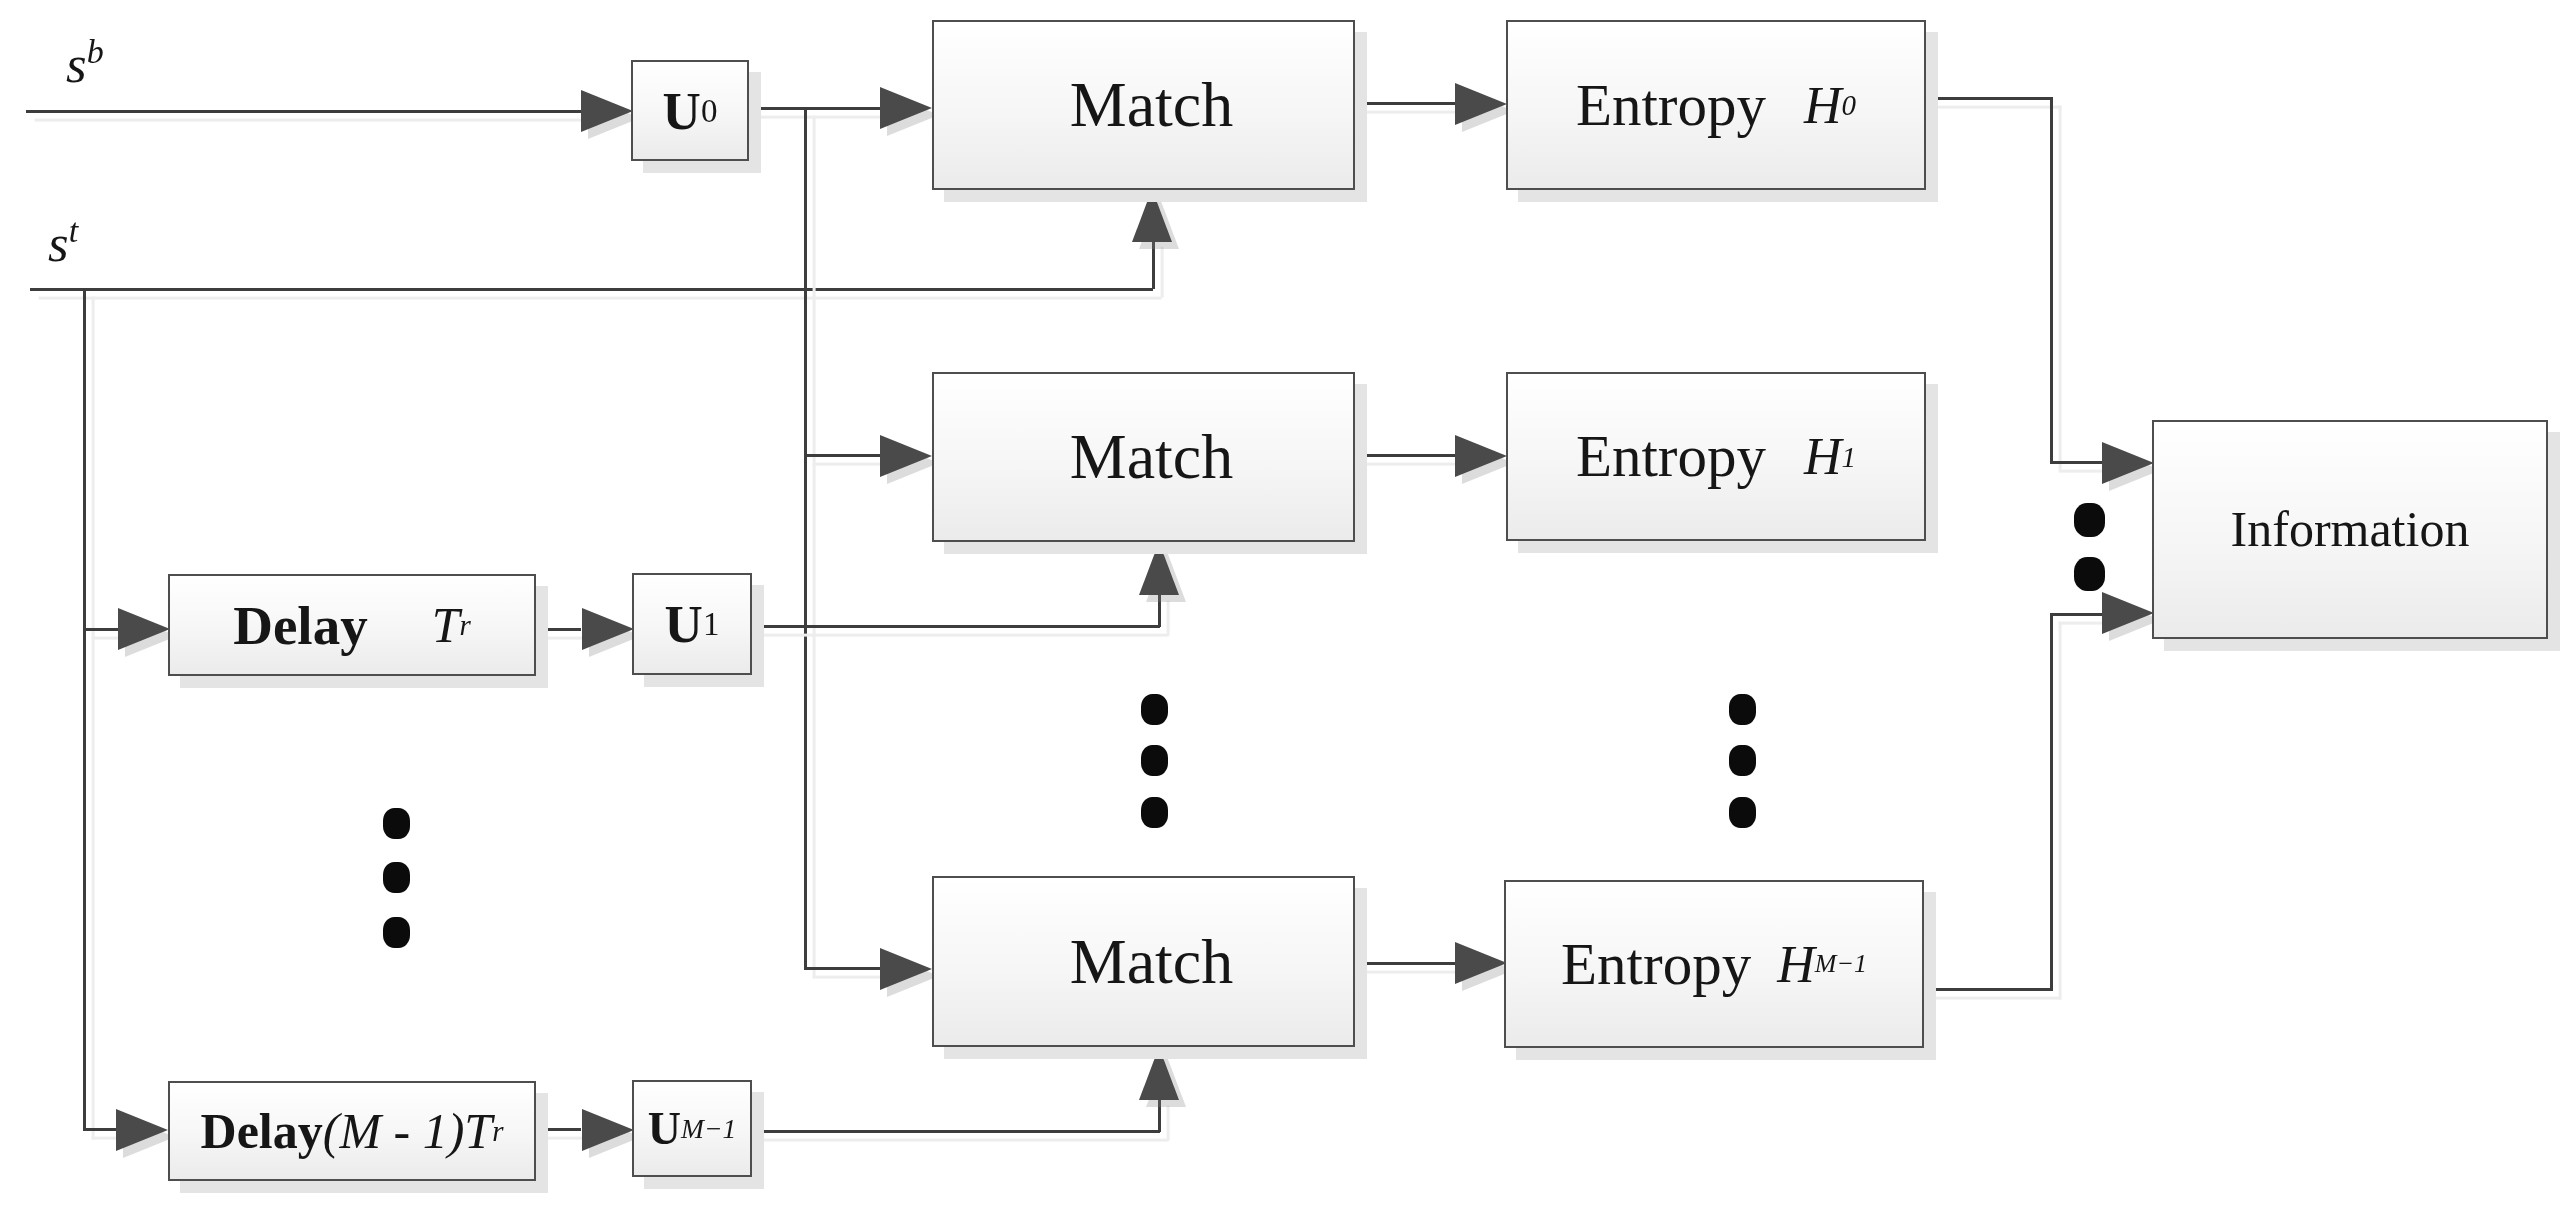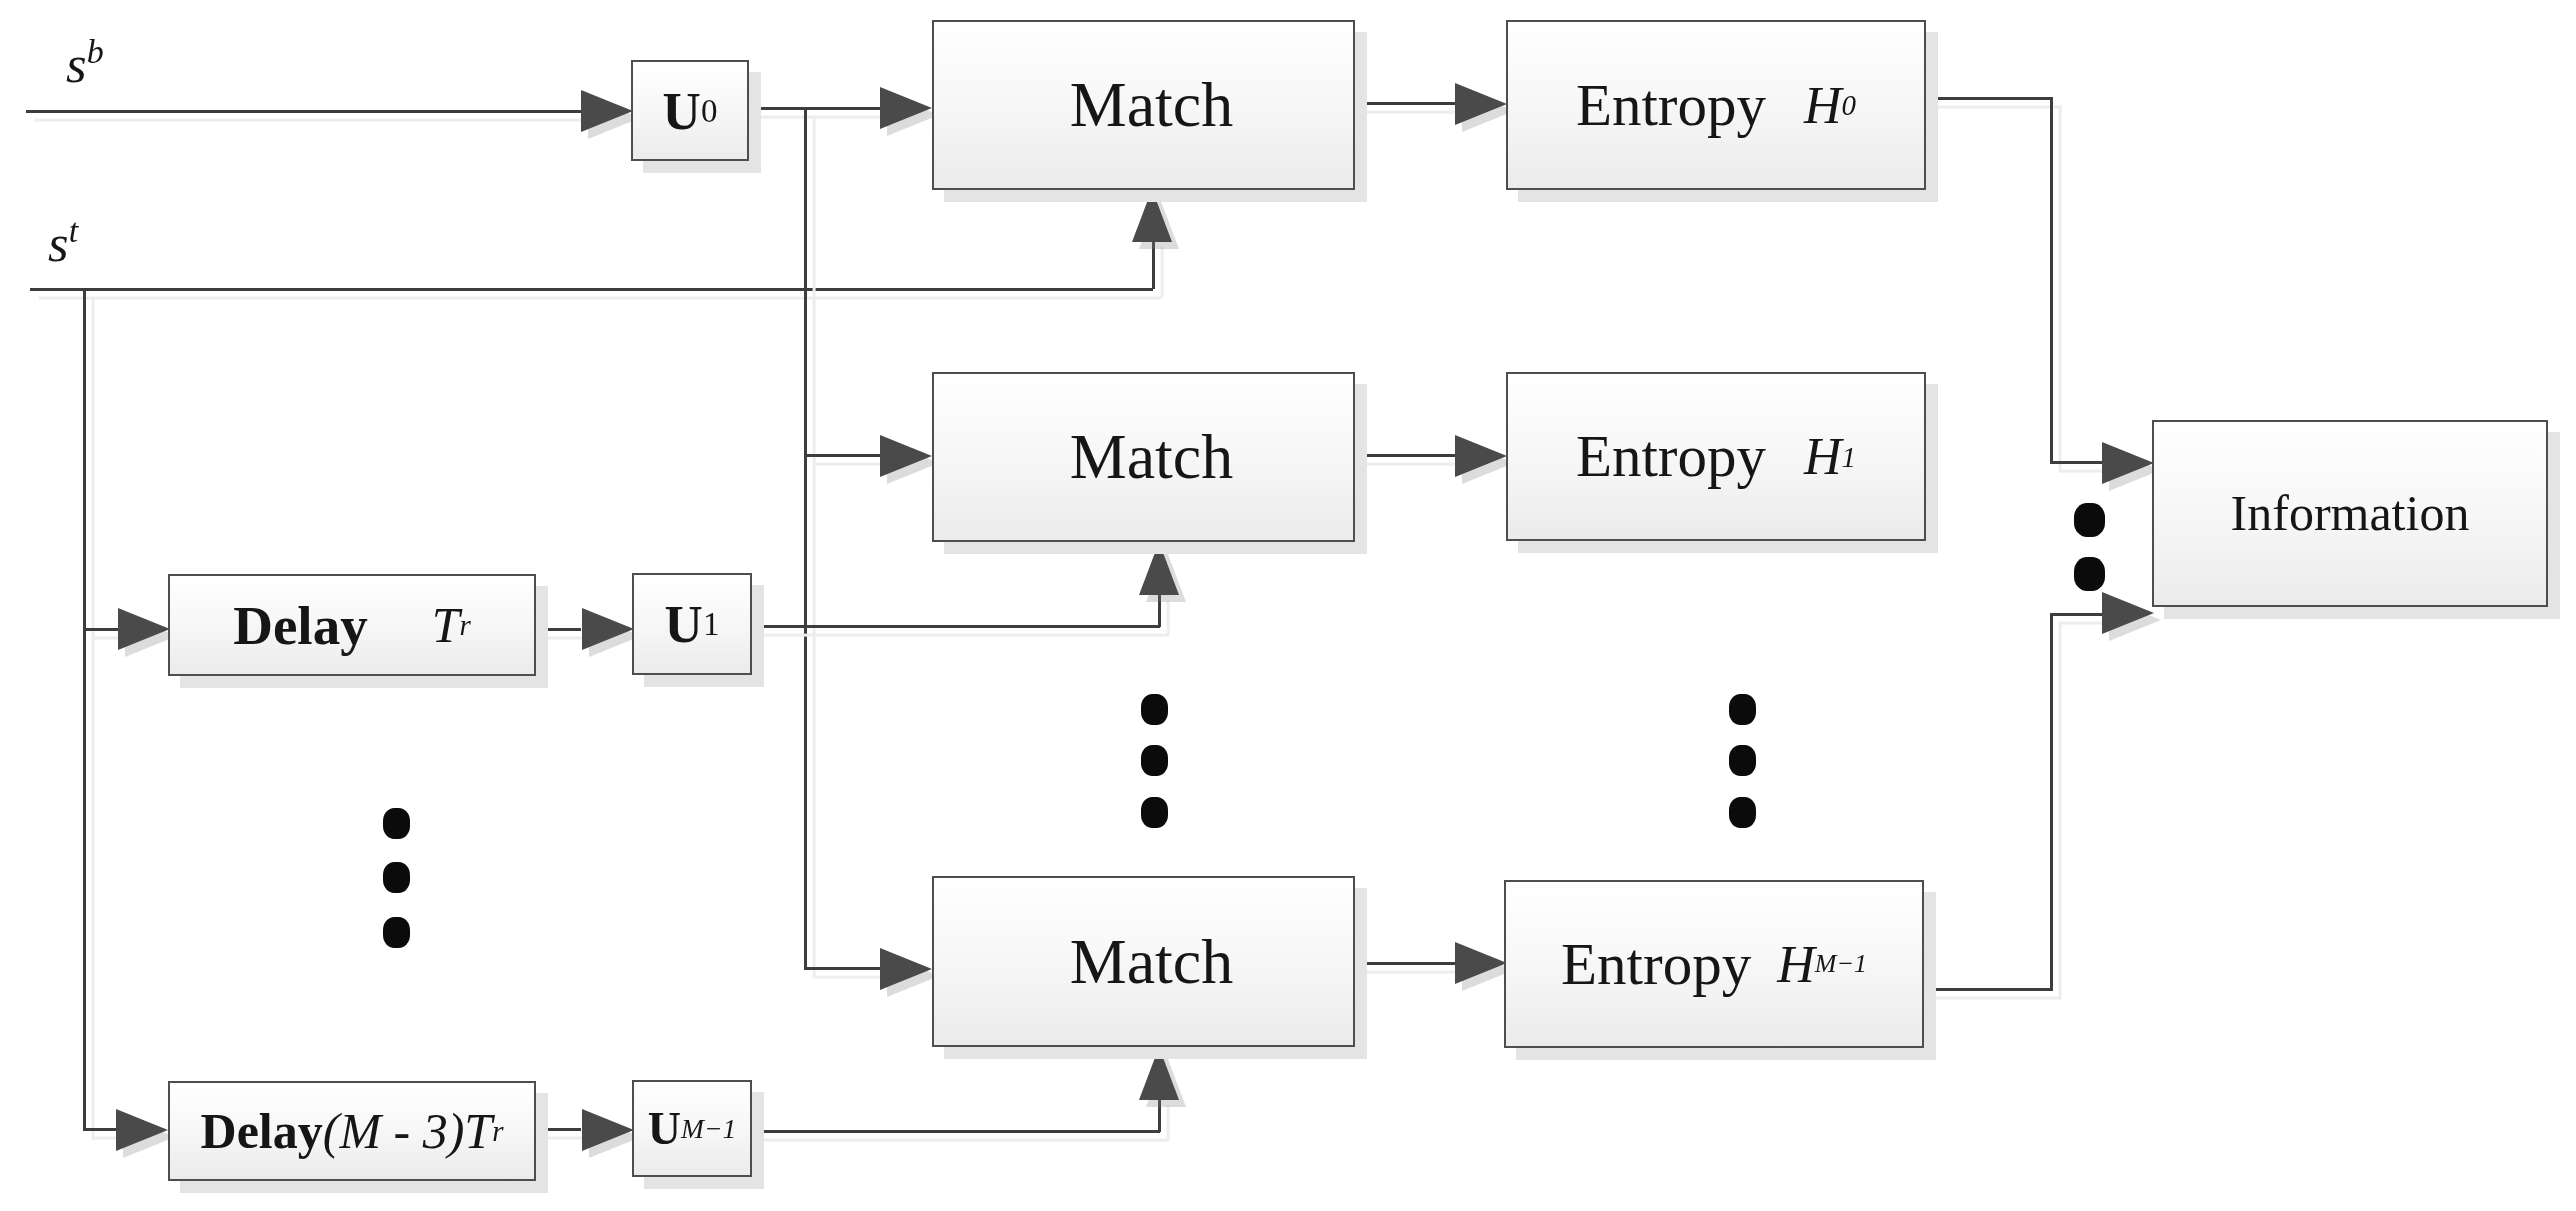--- a/index.html
+++ b/index.html
@@ -137,31 +137,31 @@
   </div>
 
   <div class="box" style="left:1504px;top:880px;width:420px;height:168px;">
     <span class="ent-name" style="margin-right:26px;">Entropy</span>
       <span class="ent-h">H</span>
       <sup class="ent-sup" style="font-size:26px;">M−1</sup>
   </div>
 
   <div class="box" style="left:168px;top:1081px;width:368px;height:100px;">
     <span class="delay-name" style="font-size:50px;">Delay</span>
-      <span class="delay-arg">(M - 3)</span>
+      <span class="delay-arg">(M - 1)</span>
       <span class="delay-t">T</span>
       <sub class="delay-sub">r</sub>
   </div>
 
   <div class="box" style="left:632px;top:1080px;width:120px;height:97px;">
     <span class="u-base" style="font-size:46px;">U</span>
       <sup class="u-sup-i">M−1</sup>
   </div>
 
-  <div class="box" style="left:2152px;top:420px;width:396px;height:187px;">
+  <div class="box" style="left:2152px;top:420px;width:396px;height:219px;">
     <div class="info-text">
       <div>Information</div>
     </div>
   </div>
 
   <div class="dot" style="left:383px;top:808px;"></div>
   <div class="dot" style="left:383px;top:862px;"></div>
   <div class="dot" style="left:383px;top:917px;"></div>
 
   <div class="dot" style="left:1141px;top:694px;"></div>

